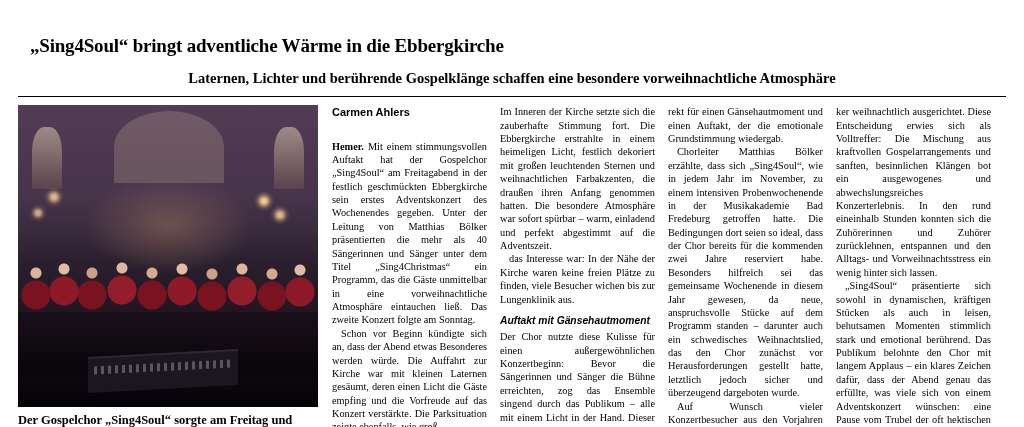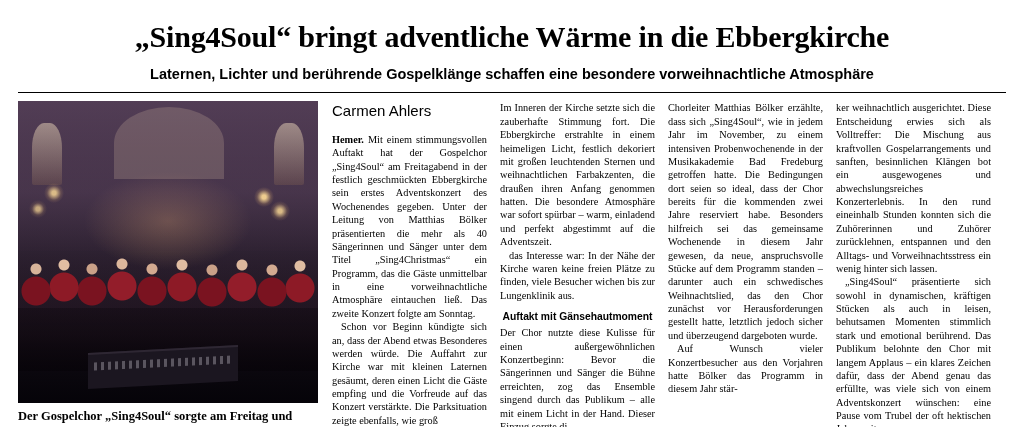--- a/index.html
+++ b/index.html
@@ -15,31 +15,31 @@
     color: #000;
   }
   .page {
     position: relative;
     width: 1024px;
     height: 427px;
     box-sizing: border-box;
     padding: 0;
   }
   .headline {
-    text-align: center;
+    text-align: left;
     font-family: "Liberation Serif", serif;
-    font-size: 30px;
+    font-size: 19px;
     font-weight: bold;
     letter-spacing: -0.2px;
-    margin: 20px 30px 0 30px;
+    margin: 36px 30px 0 30px;
     line-height: 1.1;
   }
   .subhead {
     text-align: center;
-    font-family: Liberation Sans, sans-serif;
+    font-family: Liberation Serif, serif;
     font-size: 14.5px;
     font-weight: bold;
     margin: 13px 60px 0 60px;
     line-height: 1.2;
   }
   .rule {
     border: 0;
     border-top: 1px solid #000;
     margin: 9px 18px 0 18px;
   }
@@ -152,39 +152,40 @@
   .col {
     width: 155px;
     flex: 0 0 155px;
     font-size: 10.3px;
     line-height: 1.30;
     text-align: justify;
     hyphens: auto;
   }
   .byline {
     font-family: "Liberation Sans", sans-serif;
-    font-size: 15px;
-    font-weight: normal;
-    margin-bottom: 12px;
+    font-size: 11px;
+    font-weight: bold;
+    margin-bottom: 20px;
   }
   .col p {
     margin: 0 0 0 0;
     text-indent: 0;
   }
   .col p + p {
     text-indent: 9px;
   }
   .col p.sub-h {
     font-family: "Liberation Sans", sans-serif;
     font-weight: bold;
     font-size: 10.3px;
     text-indent: 0;
-    text-align: center;
+    text-align: left;
     margin: 9px 0 3px 0;
     line-height: 1.2;
+    font-style: italic;
   }
   .col p.sub-h + p { text-indent: 0; }
   .dateline { font-weight: bold; margin-top: 28px; }
 </style>
 </head>
 <body>
 
 <div class="page">
 
   <h1 class="headline">„Sing4Soul“ bringt adventliche Wärme in die Ebbergkirche</h1>
@@ -219,20 +220,21 @@
       </div>
 
       <div class="col">
         <p>Im Inneren der Kirche setzte sich die zauberhafte Stimmung fort. Die Ebbergkirche erstrahlte in einem heimeligen Licht, festlich dekoriert mit großen leuchtenden Sternen und weihnachtlichen Farbakzenten, die draußen ihren Anfang genommen hatten. Die besondere Atmosphäre war sofort spürbar – warm, einladend und perfekt abgestimmt auf die Adventszeit.</p>
         <p>das Interesse war: In der Nähe der Kirche waren keine freien Plätze zu finden, viele Besucher wichen bis zur Lungenklinik aus.</p>
         <p class="sub-h">Auftakt mit Gänsehautmoment</p>
         <p>Der Chor nutzte diese Kulisse für einen außergewöhnlichen Konzertbeginn: Bevor die Sängerinnen und Sänger die Bühne erreichten, zog das Ensemble singend durch das Publikum – alle mit einem Licht in der Hand. Dieser Einzug sorgte di-</p>
       </div>
 
       <div class="col">
+        <p>rekt für einen Gänsehautmoment und einen Auftakt, der die emotionale Grundstimmung wiedergab.</p>
         <p>Chorleiter Matthias Bölker erzählte, dass sich „Sing4Soul“, wie in jedem Jahr im November, zu einem intensiven Probenwochenende in der Musikakademie Bad Fredeburg getroffen hatte. Die Bedingungen dort seien so ideal, dass der Chor bereits für die kommenden zwei Jahre reserviert habe. Besonders hilfreich sei das gemeinsame Wochenende in diesem Jahr gewesen, da neue, anspruchsvolle Stücke auf dem Programm standen – darunter auch ein schwedisches Weihnachtslied, das den Chor zunächst vor Herausforderungen gestellt hatte, letztlich jedoch sicher und überzeugend dargeboten wurde.</p>
         <p>Auf Wunsch vieler Konzertbesucher aus den Vorjahren hatte Bölker das Programm in diesem Jahr stär-</p>
       </div>
 
       <div class="col">
         <p>ker weihnachtlich ausgerichtet. Diese Entscheidung erwies sich als Volltreffer: Die Mischung aus kraftvollen Gospelarrangements und sanften, besinnlichen Klängen bot ein ausgewogenes und abwechslungsreiches Konzerterlebnis. In den rund eineinhalb Stunden konnten sich die Zuhörerinnen und Zuhörer zurücklehnen, entspannen und den Alltags- und Vorweihnachtsstress ein wenig hinter sich lassen.</p>
         <p>„Sing4Soul“ präsentierte sich sowohl in dynamischen, kräftigen Stücken als auch in leisen, behutsamen Momenten stimmlich stark und emotional berührend. Das Publikum belohnte den Chor mit langem Applaus – ein klares Zeichen dafür, dass der Abend genau das erfüllte, was viele sich von einem Adventskonzert wünschen: eine Pause vom Trubel der oft hektischen Jahreszeit.</p>
       </div>
 
     </div>

